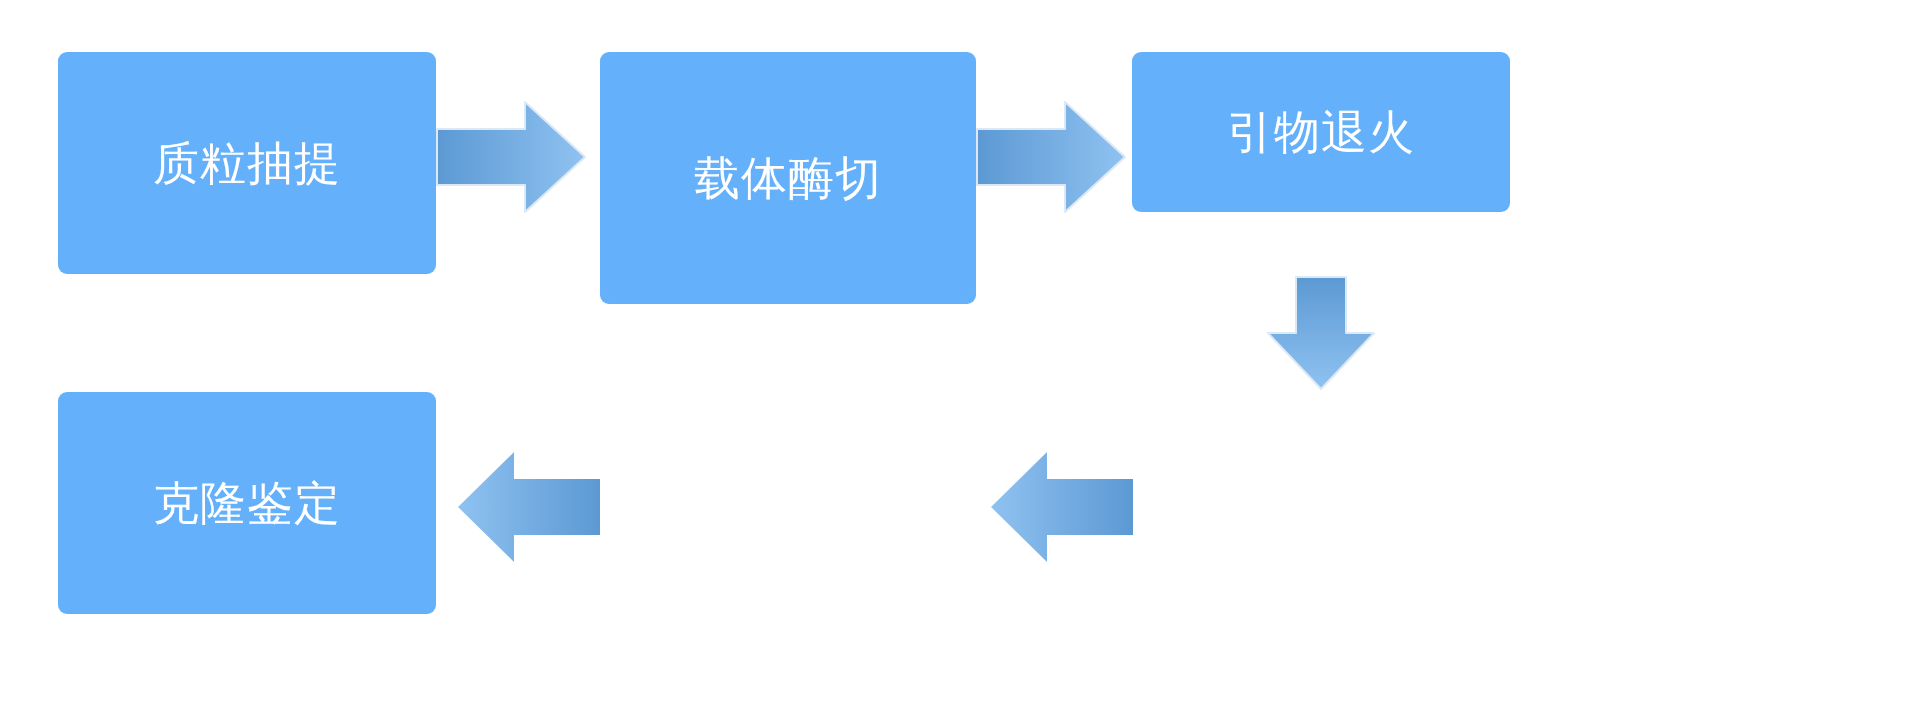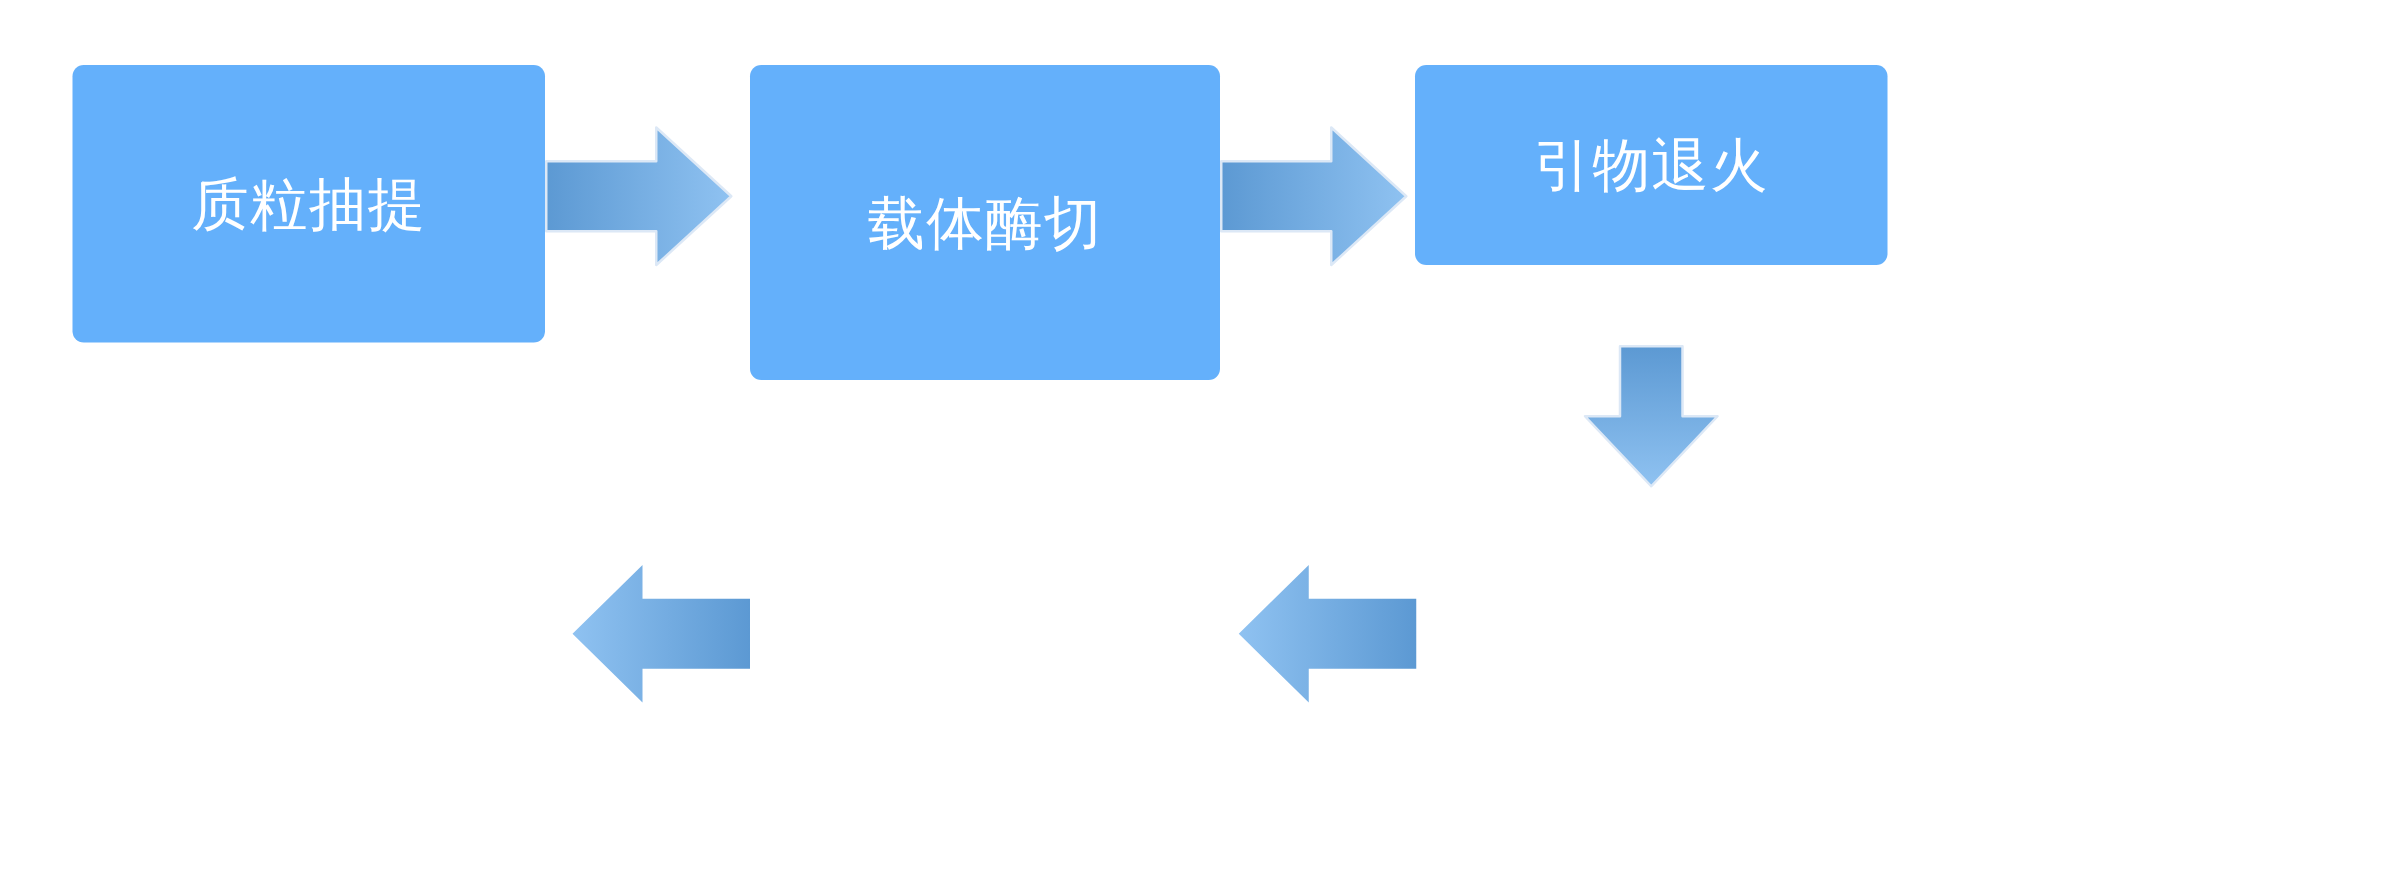--- a/index.html
+++ b/index.html
@@ -55,20 +55,23 @@
   </div>
 
   <div class="node" style="left:600px; top:12px; width:376px; height:252px; background:#64B0FB;">
     <span class="node-label">载体酶切</span>
   </div>
 
   <div class="node" style="left:1132px; top:12px; width:378px; height:160px; background:#64B0FB;">
     <span class="node-label">引物退火</span>
   </div>
 
+  <div class="node" style="left:58px; top:352px; width:378px; height:222px; background:#64B0FB;">
+    <span class="node-label">克隆鉴定</span>
+  </div>
 
 
 
   <div class="arrow" style="left:437px; top:62px; width:148px; height:110px;">
     <svg viewBox="0 0 148 110" preserveAspectRatio="none" aria-hidden="true">
       <defs>
         <linearGradient id="gradRight1" x1="0" y1="0" x2="1" y2="0">
           <stop offset="0%" stop-color="#5C99D3"></stop>
           <stop offset="100%" stop-color="#8FC2F1"></stop>
         </linearGradient>

